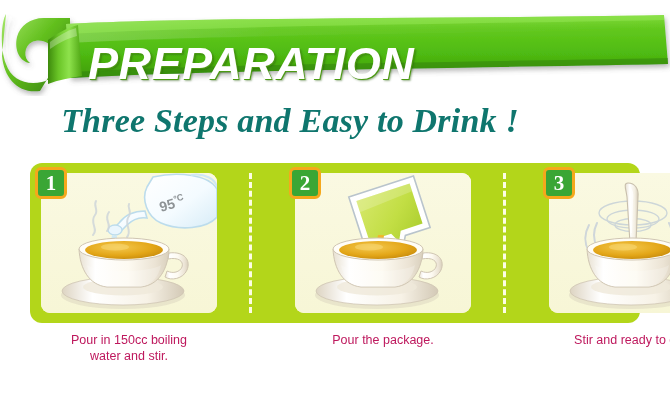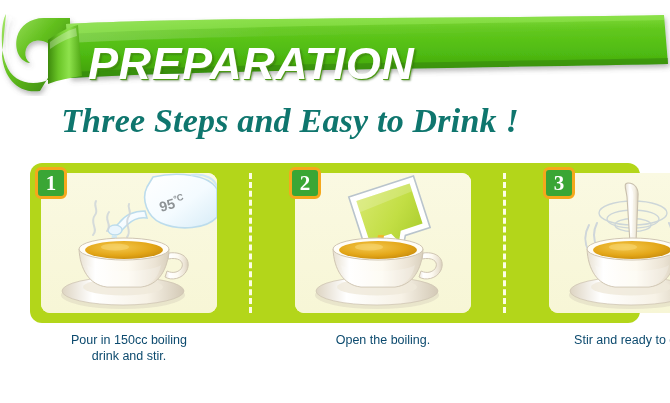--- a/index.html
+++ b/index.html
@@ -125,21 +125,21 @@
     width: 610px;
     height: 56px;
     display: flex;
     align-items: flex-start;
   }
   .caption {
     flex: 0 0 auto;
     width: 176px;
     margin-left: 11px;
     text-align: center;
-    color: #0c4a6e;
+    color: #be185d;
     font-size: 12.5px;
     line-height: 16px;
     font-family: "Liberation Sans", sans-serif;
   }
   .caption-spacer {
     flex: 0 0 auto;
     width: 67px;
   }
 
   
@@ -445,23 +445,23 @@
       <div class="ok-label">OK!</div>
     </div>
     <div class="badge">3</div>
   </div>
 
 </div>
 
 <div class="captions">
   <div class="caption">
     <div>Pour in 150cc boiling</div>
-    <div>drink and stir.</div>
+    <div>water and stir.</div>
   </div>
   <div class="caption-spacer"></div>
   <div class="caption">
-    <div>Open the boiling.</div>
+    <div>Pour the package.</div>
   </div>
   <div class="caption-spacer"></div>
   <div class="caption">
     <div>Stir and ready to drink.</div>
   </div>
 </div>
 
 </body></html>

